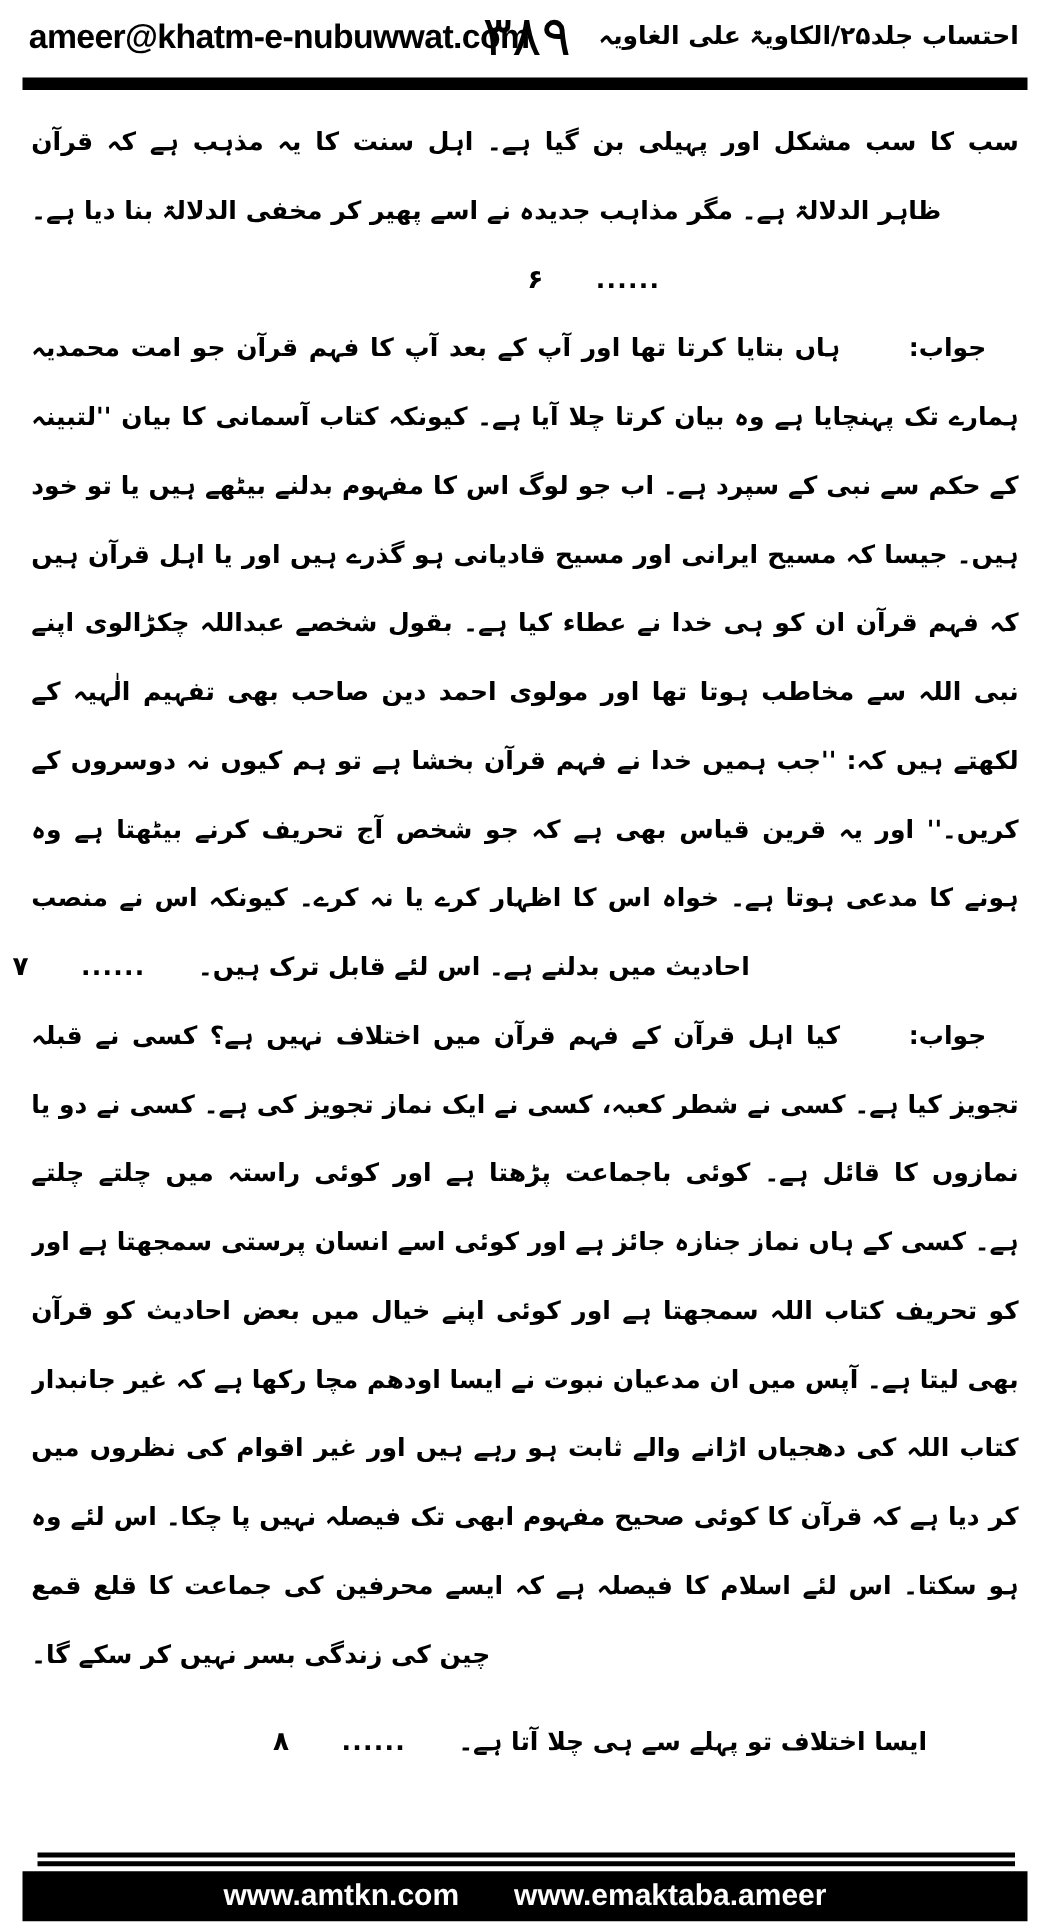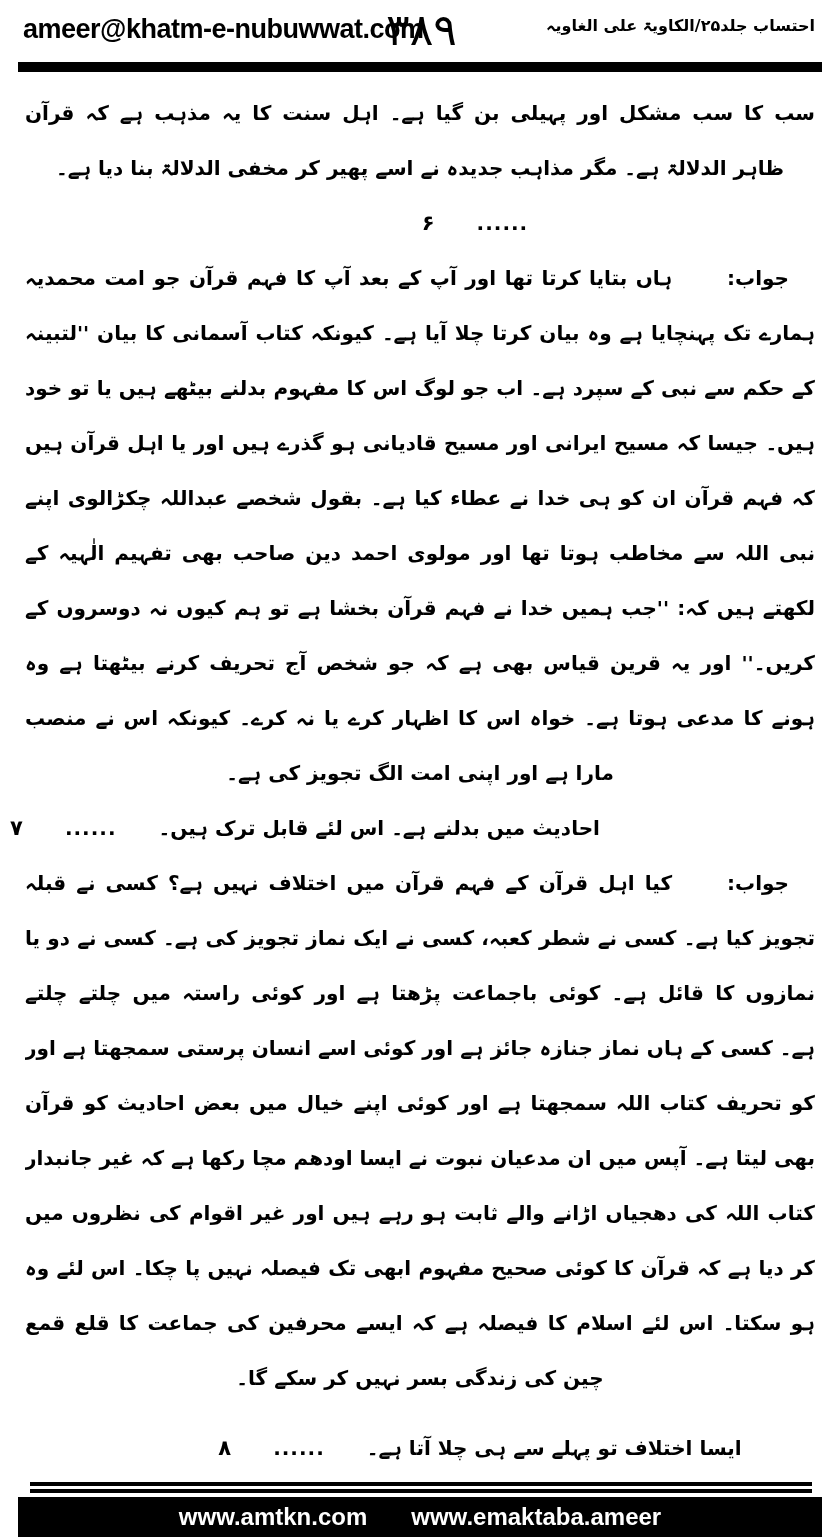--- a/index.html
+++ b/index.html
@@ -23,41 +23,41 @@
   }
   .hdr-num {
     position:absolute; left:386px; top:4px;
     font-family:"DejaVu Sans", sans-serif;
     font-weight:normal; font-size:44px;
     direction:rtl;
   }
   .hdr-title {
     position:absolute; right:25px; top:16px;
     font-family:"DejaVu Sans", sans-serif;
-    font-weight:bold; font-size:16px;
+    font-weight:bold; font-size:20px;
     direction:rtl; white-space:nowrap;
   }
   .hdr-rule {
     position:absolute; left:18px; top:62px;
     width:804px; height:10px; background:#000;
   }
 
   
   .body-text {
     position:absolute; top:86px; left:25px; right:25px;
   }
   .line {
     height:55px; line-height:55px;
     font-size:20px; font-weight:bold;
     overflow:hidden;
     direction:rtl;
     white-space:nowrap0; 
   }
   .jf { text-align:justify; text-align-last:justify; }
-  .ct { text-align:center; }
+  .ct { text-align:left; }
 
   .q {
     display:flex; direction:ltr;
     justify-content:center; align-items:center;
     gap:42px;
   }
   .q .q-num { font-size:21px; white-space:nowrap; }
   .q .q-dots { letter-spacing:1px; }
   .q-shift-r1 { transform:translateX(55px); }
   .q-shift-l1 { transform:translateX(-115px); }
@@ -110,21 +110,20 @@
     </div>
 
     <div class="line jf">ہمارے تک پہنچایا ہے وہ بیان کرتا چلا آیا ہے۔ کیونکہ کتاب آسمانی کا بیان ''لتبینہ للناس''</div>
     <div class="line jf">کے حکم سے نبی کے سپرد ہے۔ اب جو لوگ اس کا مفہوم بدلنے بیٹھے ہیں یا تو خود نبی ہونے کے مدعی</div>
     <div class="line jf">ہیں۔ جیسا کہ مسیح ایرانی اور مسیح قادیانی ہو گذرے ہیں اور یا اہل قرآن ہیں جو یہ دعویٰ کرتے ہیں</div>
     <div class="line jf">کہ فہم قرآن ان کو ہی خدا نے عطاء کیا ہے۔ بقول شخصے عبداللہ چکڑالوی اپنے خاص مریدوں میں یا</div>
     <div class="line jf">نبی اللہ سے مخاطب ہوتا تھا اور مولوی احمد دین صاحب بھی تفہیم الٰہیہ کے دعویدار ہیں۔ بلاغ میں</div>
     <div class="line jf">لکھتے ہیں کہ: ''جب ہمیں خدا نے فہم قرآن بخشا ہے تو ہم کیوں نہ دوسروں کے اغلاط کی تصحیح</div>
     <div class="line jf">کریں۔'' اور یہ قرین قیاس بھی ہے کہ جو شخص آج تحریف کرنے بیٹھتا ہے وہ ضرور مامور من اللہ</div>
     <div class="line jf">ہونے کا مدعی ہوتا ہے۔ خواہ اس کا اظہار کرے یا نہ کرے۔ کیونکہ اس نے منصب نبوت پر چھاپہ</div>
-    <div class="line ct">مارا ہے اور اپنی امت الگ تجویز کی ہے۔</div>
 
     <div class="line q q-shift-l1">
       <span class="q-num">۷</span>
       <span class="q-dots">......</span>
       <span class="q-text">احادیث میں بدلنے ہے۔ اس لئے قابل ترک ہیں۔</span>
     </div>
 
     <div class="line ans">
       <span class="ans-label">جواب:</span>
       <span class="ans-text">کیا اہل قرآن کے فہم قرآن میں اختلاف نہیں ہے؟ کسی نے قبلہ سورج</span>

